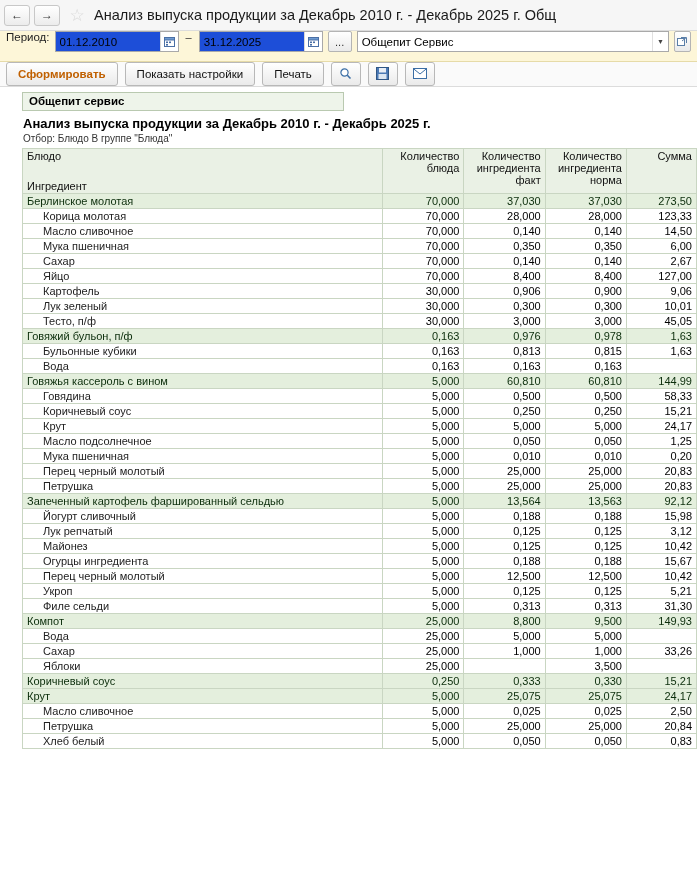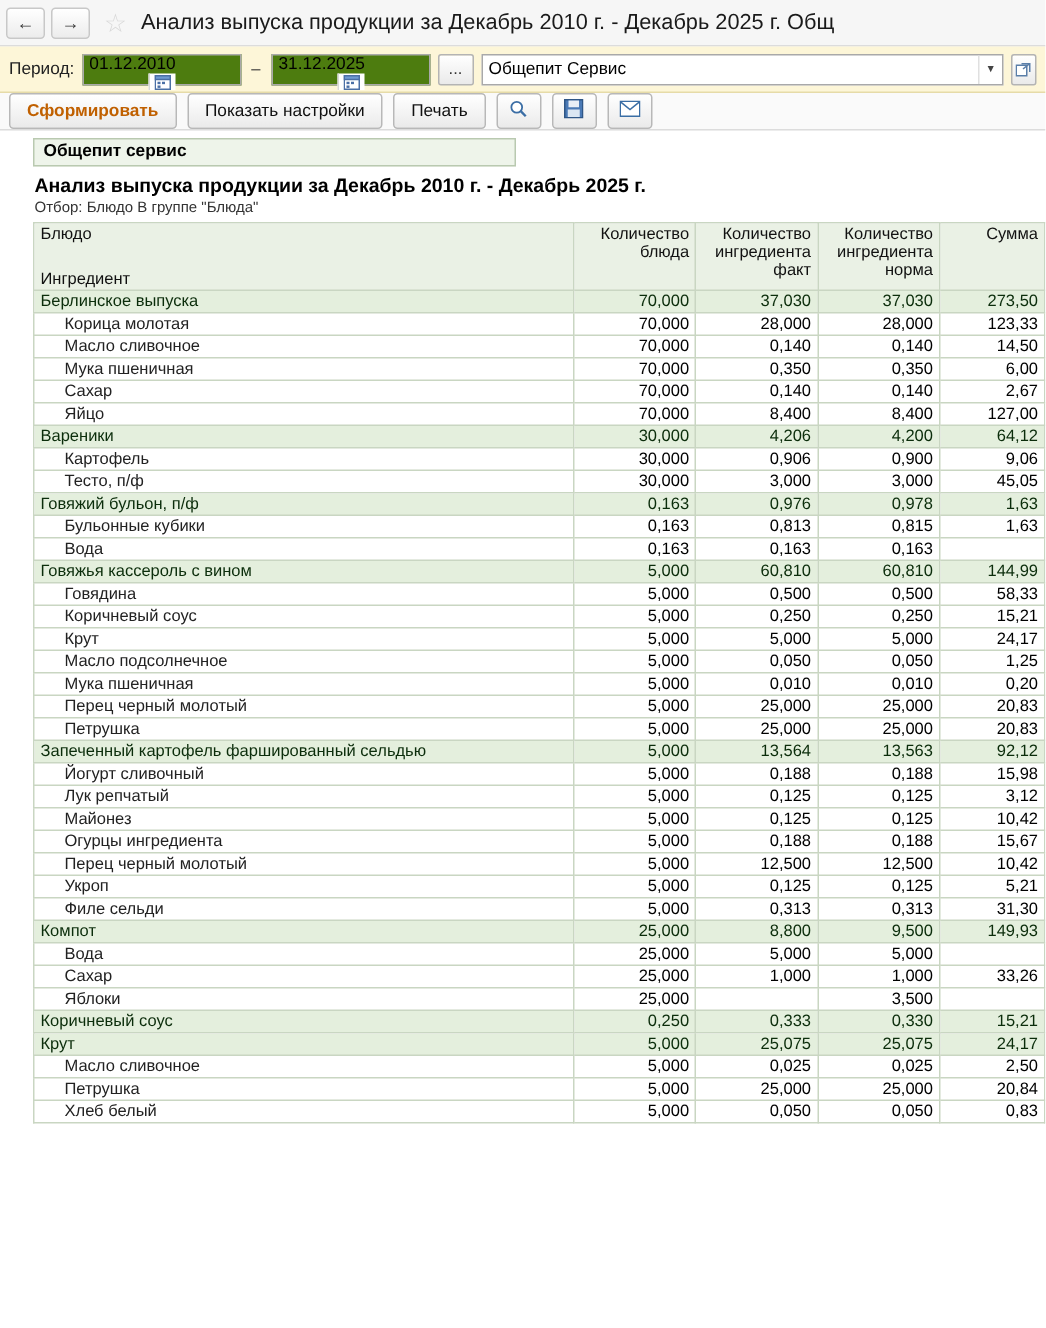--- a/index.html
+++ b/index.html
@@ -40,36 +40,34 @@
   .window-title {
     font-size: 14.5px;
     color: #1a1a1a;
     white-space: nowrap;
     overflow: hidden;
   }
 
   
   .periodbar {
     display: flex;
-    align-items: center;
     height: 31px;
     padding: 0 6px;
     background: #fdf6d8;
     border-bottom: 1px solid #e6dba8;
     gap: 5px;
   }
   .periodbar .lbl { font-size: 11.5px; color: #222; }
   .inputwrap {
     position: relative;
     display: inline-flex;
     align-items: center;
     height: 21px;
-    background: #4d7c0f;
+    background: #1d4ed8;
     border: 1px solid #a9a9a9;
-    flex-direction: column;
   }
   .inputwrap input {
     border: 0; outline: 0;
     height: 19px;
     font-family: "Liberation Sans", sans-serif;
     font-size: 11.5px;
     padding: 0 2px 0 4px;
     background: transparent;
     color: #000;
   }
@@ -340,21 +338,21 @@
           <div>норма</div>
         </th>
         <th class="num">
           <div>Сумма</div>
         </th>
       </tr>
     </thead>
     <tbody id="rows-body">
         <tr class="group">
           <td class="nm">
-            <div class="rowwrap"><span>Берлинское выпуска</span></div>
+            <div class="rowwrap"><span>Берлинское молотая</span></div>
           </td>
           <td class="num">70,000</td>
           <td class="num">37,030</td>
           <td class="num">37,030</td>
           <td class="num">273,50</td>
         </tr>
         <tr class="item">
           <td class="nm">
             <div class="rowwrap"><span>Корица молотая</span></div>
           </td>
@@ -392,40 +390,40 @@
         </tr>
         <tr class="item">
           <td class="nm">
             <div class="rowwrap"><span>Яйцо</span></div>
           </td>
           <td class="num">70,000</td>
           <td class="num">8,400</td>
           <td class="num">8,400</td>
           <td class="num">127,00</td>
         </tr>
-        <tr class="group">
-          <td class="nm">
-            <div class="rowwrap"><span>Вареники</span></div>
-          </td>
-          <td class="num">30,000</td>
-          <td class="num">4,206</td>
-          <td class="num">4,200</td>
-          <td class="num">64,12</td>
-        </tr>
         <tr class="item">
           <td class="nm">
             <div class="rowwrap"><span>Картофель</span></div>
           </td>
           <td class="num">30,000</td>
           <td class="num">0,906</td>
           <td class="num">0,900</td>
           <td class="num">9,06</td>
         </tr>
         <tr class="item">
           <td class="nm">
+            <div class="rowwrap"><span>Лук зеленый</span></div>
+          </td>
+          <td class="num">30,000</td>
+          <td class="num">0,300</td>
+          <td class="num">0,300</td>
+          <td class="num">10,01</td>
+        </tr>
+        <tr class="item">
+          <td class="nm">
             <div class="rowwrap"><span>Тесто, п/ф</span></div>
           </td>
           <td class="num">30,000</td>
           <td class="num">3,000</td>
           <td class="num">3,000</td>
           <td class="num">45,05</td>
         </tr>
         <tr class="group">
           <td class="nm">
             <div class="rowwrap"><span>Говяжий бульон, п/ф</span></div>

